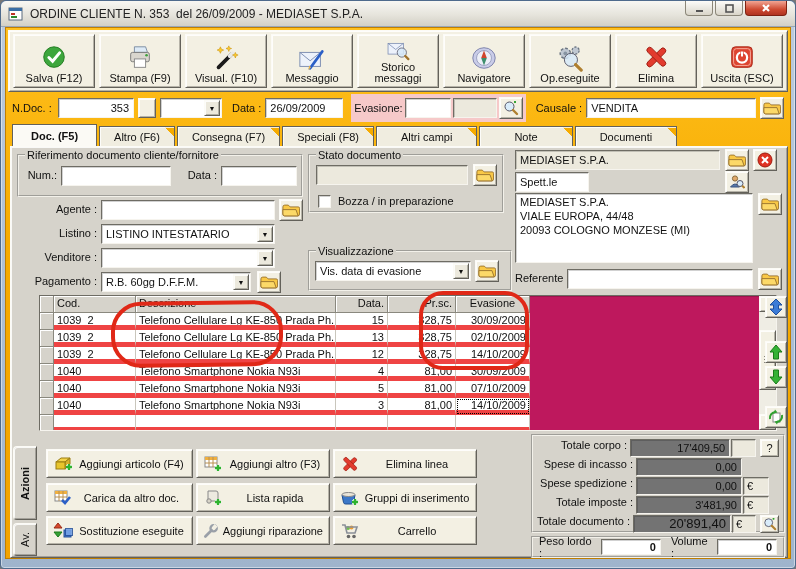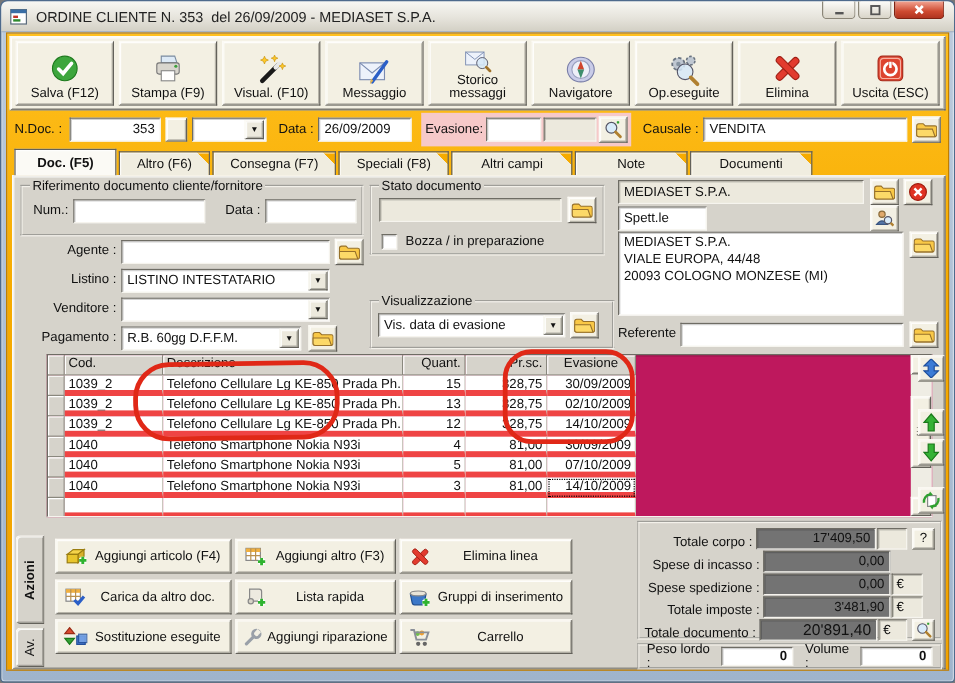--- a/index.html
+++ b/index.html
@@ -60,21 +60,21 @@
 .grip{width:8px;height:7px;background:repeating-linear-gradient(180deg,#8A887E 0 1px,transparent 1px 3px);}
 
 .sidebtn{position:absolute;left:754px;width:22px;height:22px;display:flex;align-items:center;justify-content:center;}
 
 .vtab{position:absolute;left:2px;width:24px;background:#D6D3CB;display:flex;align-items:center;justify-content:center;border-radius:4px 0 0 4px;}
 .vtab span{writing-mode:vertical-rl;transform:rotate(180deg);}
 .abtn{position:absolute;height:29px;display:flex;align-items:center;padding:0 6px;gap:4px;}
 .abtn .lbl{flex:1;text-align:center;white-space:nowrap;}
 
 #totals{position:absolute;left:520px;top:287px;width:254px;height:99px;border:2px groove #F3F1EA;padding:3px 4px 0 4px;}
-.trow{display:flex;align-items:flex-end;height:19px;margin-bottom:0;}
+.trow{display:flex;align-items:flex-start;height:19px;margin-bottom:0;}
 .trow .tl{width:96px;text-align:right;white-space:nowrap;margin-right:3px;}
 .trow .tv{width:106px;text-align:right;font-weight:normal;}
 .trow .tv.big{font-weight:normal;font-size:13px;}
 .curbox{width:26px;margin-left:1px;background:#ECE9DD;padding:1px 3px;height:18px;line-height:14px;}
 .tv{background:#737373;padding:1px 4px;height:18px;line-height:14px;}
 .xtra{width:20px;height:18px;margin-left:4px;display:flex;align-items:center;justify-content:center;}
 #pesobox{position:absolute;left:520px;top:389px;width:254px;height:22px;border:2px groove #F3F1EA;display:flex;align-items:center;padding:0 6px;gap:4px;}
 .pv{width:60px;text-align:right;font-weight:bold;background:#fff;height:16px;line-height:12px;padding:1px 4px;}
 
 .anno{position:absolute;border:4px solid #E02817;border-radius:30px;z-index:50;pointer-events:none;}
@@ -355,21 +355,21 @@
             <path d="M1 7 h14.5 l2.5 7 H3 Q1 14 1 12 Z" fill="#FCD968" stroke="#97712B"></path>
           </svg>
         </div>
 
       <div id="grid" class="snk">
         <div id="gridinner">
           <div class="grow">
             <div class="gc gsel w-sel"></div>
             <div class="gc gh w-cod">Cod.</div>
             <div class="gc gh w-desc">Descrizione</div>
-            <div class="gc gh w-q">Quant.</div>
+            <div class="gc gh w-q">Data.</div>
             <div class="gc gh w-pr">Pr.sc.</div>
             <div class="gc gh w-ev">Evasione</div>
           </div>
           <div class="grow">
             <div class="gc gsel w-sel"></div>
             <div class="gc w-cod">1039_2</div>
             <div class="gc w-desc">Telefono Cellulare Lg KE-850 Prada Ph...</div>
             <div class="gc w-q">15</div>
             <div class="gc w-pr">328,75</div>
             <div class="gc w-ev">30/09/2009</div>

